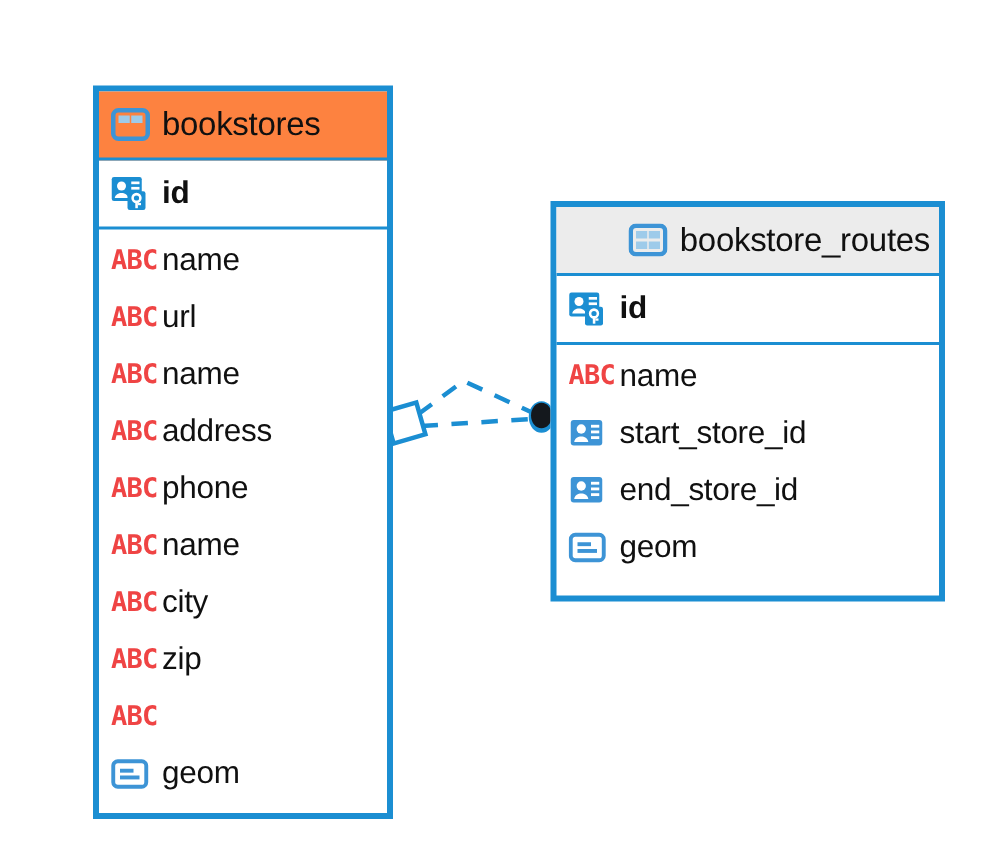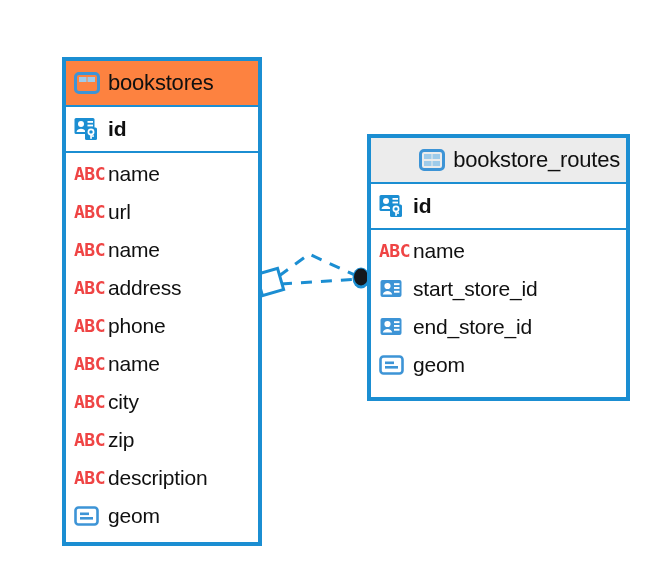--- a/index.html
+++ b/index.html
@@ -202,21 +202,20 @@
         <div class="field-row">
           <span class="icon abc-icon">ABC</span>
           <span class="field-label">city</span>
         </div>
         <div class="field-row">
           <span class="icon abc-icon">ABC</span>
           <span class="field-label">zip</span>
         </div>
         <div class="field-row">
           <span class="icon abc-icon">ABC</span>
-          <span class="field-label">description</span>
         </div>
         <div class="field-row">
           <span class="icon">
             <svg width="26" height="22" viewBox="0 0 26 22" xmlns="http://www.w3.org/2000/svg">
               <rect x="1.5" y="2.5" width="22" height="17" rx="3" fill="none" stroke="#3d94d6" stroke-width="2.6"></rect>
               <rect x="6" y="7.5" width="9" height="2.6" fill="#3d94d6"></rect>
               <rect x="6" y="12" width="13" height="2.6" fill="#3d94d6"></rect>
             </svg>
           </span>
           <span class="field-label">geom</span>

